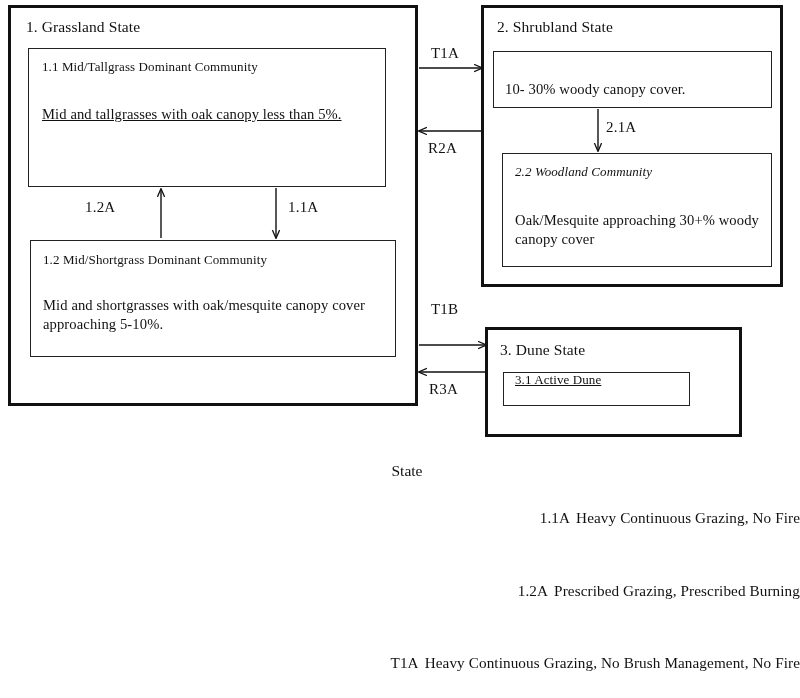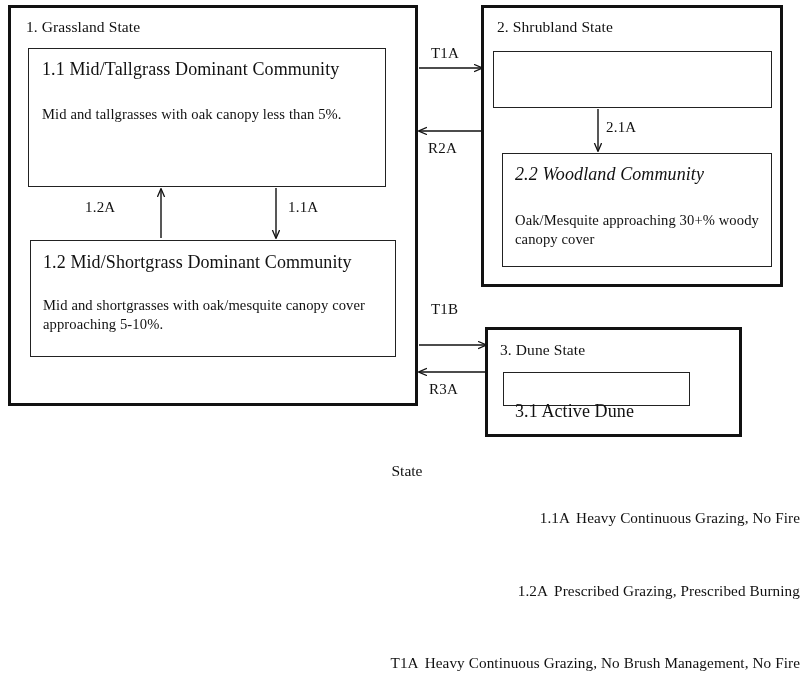--- a/index.html
+++ b/index.html
@@ -29,21 +29,21 @@
     box-sizing:border-box;
   }
   .state-title{
     position:absolute;
     font-size:15.5px;
     white-space:nowrap;
     letter-spacing:.1px;
   }
   .comm-title{
     position:absolute;
-    font-size:18px;
+    font-size:13px;
     white-space:nowrap;
     letter-spacing:.1px;
   }
   .comm-desc{
     position:absolute;
     font-size:14.6px;
     line-height:19px;
     letter-spacing:.1px;
   }
   .arrow-label{
@@ -82,45 +82,46 @@
 </head>
 <body>
 
 <div class="diagram">
 
   <div class="state-box" style="left:8px;top:5px;width:410px;height:401px;"></div>
   <div class="state-title" style="left:26px;top:18px;">1.  Grassland State</div>
 
   <div class="community-box" style="left:28px;top:48px;width:358px;height:139px;"></div>
   <div class="comm-title" style="left:42px;top:59px;">1.1  Mid/Tallgrass Dominant Community</div>
-  <div class="comm-desc" style="left:42px;top:105px;width:330px;">Mid and tallgrasses with oak canopy less than 5%.</div>
+  <div class="comm-desc" style="left:42px;top:105px;width:330px;text-decoration:underline;">Mid and tallgrasses with oak canopy less than 5%.</div>
 
   <div class="community-box" style="left:30px;top:240px;width:366px;height:117px;"></div>
   <div class="comm-title" style="left:43px;top:252px;">1.2 Mid/Shortgrass Dominant Community</div>
   <div class="comm-desc" style="left:43px;top:296px;width:340px;">Mid and shortgrasses with oak/mesquite canopy cover approaching 5-10%.</div>
 
   <div class="arrow-label" style="left:85px;top:199px;">1.2A</div>
   <div class="arrow-label" style="left:288px;top:199px;">1.1A</div>
 
   <div class="state-box" style="left:481px;top:5px;width:302px;height:282px;"></div>
   <div class="state-title" style="left:497px;top:18px;">2.  Shrubland State</div>
 
   <div class="community-box" style="left:493px;top:51px;width:279px;height:57px;"></div>
+  <div class="comm-desc" style="left:505px;top:80px;width:262px;">10- 30% woody canopy cover.</div>
 
   <div class="community-box" style="left:502px;top:153px;width:270px;height:114px;"></div>
   <div class="comm-title" style="left:515px;top:164px;font-style:italic;">2.2 Woodland Community</div>
   <div class="comm-desc" style="left:515px;top:211px;width:248px;">Oak/Mesquite approaching 30+% woody canopy cover</div>
 
   <div class="arrow-label" style="left:606px;top:119px;">2.1A</div>
 
   <div class="state-box" style="left:485px;top:327px;width:257px;height:110px;"></div>
   <div class="state-title" style="left:500px;top:341px;">3.  Dune State</div>
 
   <div class="community-box" style="left:503px;top:372px;width:187px;height:34px;"></div>
-  <div class="comm-title" style="left:515px;top:401px;">3.1 Active Dune</div>
+  <div class="comm-title" style="left:515px;top:372px;text-decoration:underline;">3.1 Active Dune</div>
 
   <div class="arrow-label" style="left:431px;top:45px;">T1A</div>
   <div class="arrow-label" style="left:428px;top:140px;">R2A</div>
   <div class="arrow-label" style="left:431px;top:301px;">T1B</div>
   <div class="arrow-label" style="left:429px;top:381px;">R3A</div>
 
   <svg class="lines" viewBox="0 0 800 698" xmlns="http://www.w3.org/2000/svg">
     <defs>
       <marker id="ah" markerWidth="9" markerHeight="9" refX="8" refY="4.2" orient="auto" markerUnits="userSpaceOnUse">
         <path d="M0,0.6 L8.4,4.2 L0,7.8" fill="none" stroke="#111111" stroke-width="1.3"></path>

